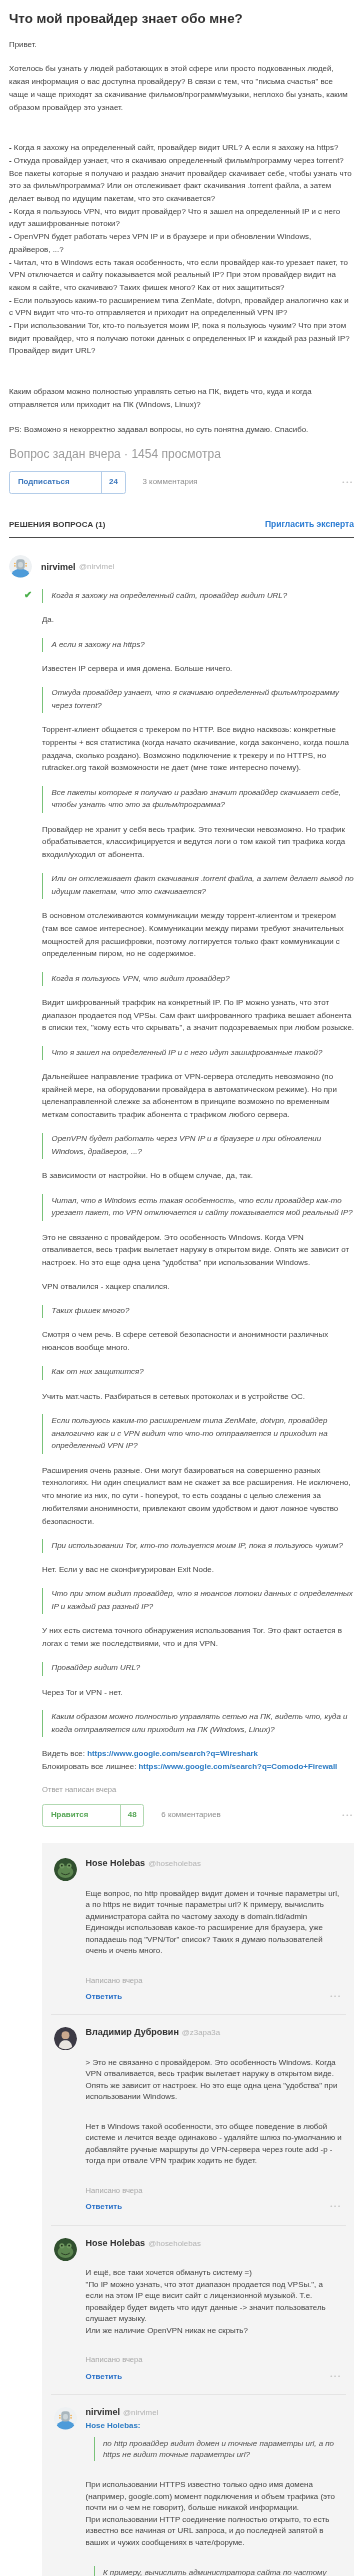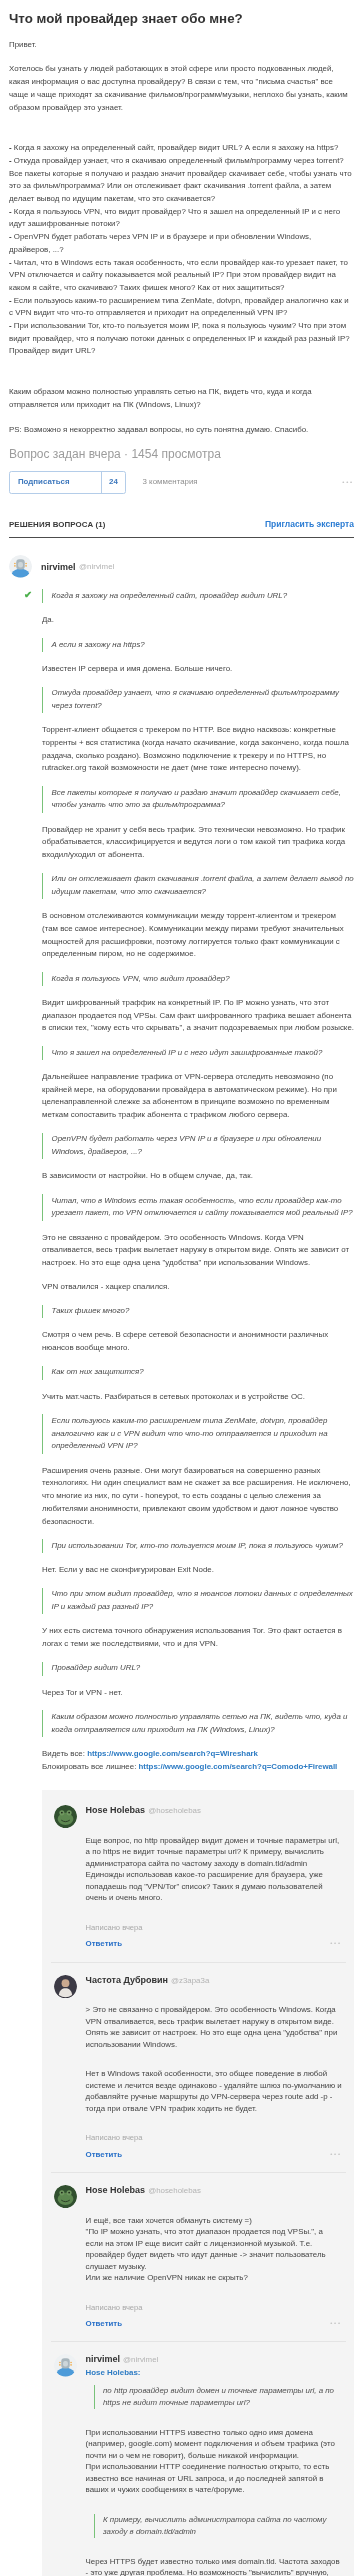--- a/index.html
+++ b/index.html
@@ -148,20 +148,31 @@
         <div class="a-para">У них есть система точного обнаружения использования Tor. Это факт остается в логах с теми же последствиями, что и для VPN.</div>
         <blockquote class="quote">Провайдер видит URL?</blockquote>
         <div class="a-para">Через Tor и VPN - нет.</div>
         <blockquote class="quote">Каким образом можно полностью управлять сетью на ПК, видеть что, куда и когда отправляется или приходит на ПК (Windows, Linux)?</blockquote>
         <div class="a-links">
           <div class="a-link-line"><span>Видеть все: </span><a class="a-link" href="#">https://www.google.com/search?q=Wireshark</a></div>
           <div class="a-link-line"><span>Блокировать все лишнее: </span><a class="a-link" href="#">https://www.google.com/search?q=Comodo+Firewall</a></div>
         </div>
       </div>
 
+    <div class="a-body a-footer-wrap">
+      <div class="a-meta">Ответ написан вчера</div>
+      <div class="actions a-footer">
+        <div class="pill-btn btn-like">
+          <span class="lbl">Нравится</span>
+          <span class="cnt">48</span>
+        </div>
+        <span class="link-gray">6 комментариев</span>
+        <span class="dots">•••</span>
+      </div>
+    </div>
   </div>
 
   <div class="comments" id="comments">
       <article class="comment">
         <span class="avatar c-avatar"><svg viewBox="0 0 38 38" width="23" height="23">
             <circle cx="19" cy="19" r="19" fill="#31502f"></circle>
             <ellipse cx="19" cy="23" rx="13" ry="10" fill="#5d8750"></ellipse>
             <circle cx="13" cy="13" r="4.2" fill="#6f975f"></circle>
             <circle cx="25" cy="13" r="4.2" fill="#6f975f"></circle>
             <circle cx="13" cy="12.5" r="1.5" fill="#1e2a1a"></circle>
@@ -182,21 +193,21 @@
         </div>
       </article>
       <article class="comment">
         <span class="avatar c-avatar"><svg viewBox="0 0 38 38" width="23" height="23">
             <circle cx="19" cy="19" r="19" fill="#3c3a45"></circle>
             <path d="M2 27a19 19 0 0 0 34 0v11H2z" fill="#2b2933"></path>
             <circle cx="19" cy="13.5" r="6.5" fill="#caa98f"></circle>
             <path d="M8 33c1-8 6-11 11-11s10 3 11 11a19 19 0 0 1-22 0z" fill="#e8e4df"></path>
           </svg></span>
         <div class="c-content">
-          <div class="c-head"><span class="c-name">Частота Дубровин</span><span class="c-handle">@z3apa3a</span></div>
+          <div class="c-head"><span class="c-name">Владимир Дубровин</span><span class="c-handle">@z3apa3a</span></div>
           <div class="c-para">&gt; Это не связанно с провайдером. Это особенность Windows. Когда VPN отваливается, весь трафик вылетает наружу в открытом виде. Опять же зависит от настроек. Но это еще одна цена "удобства" при использовании Windows.</div>
           <div class="c-para">Нет в Windows такой особенности, это общее поведение в любой системе и лечится везде одинаково - удаляйте шлюз по-умолчанию и добавляйте ручные маршруты до VPN-сервера через route add -p - тогда при отвале VPN трафик ходить не будет.</div>
           <div class="c-meta">Написано вчера</div>
           <div class="c-footer">
             <span class="c-reply">Ответить</span>
             <span class="dots">•••</span>
           </div>
         </div>
       </article>
       <article class="comment">

